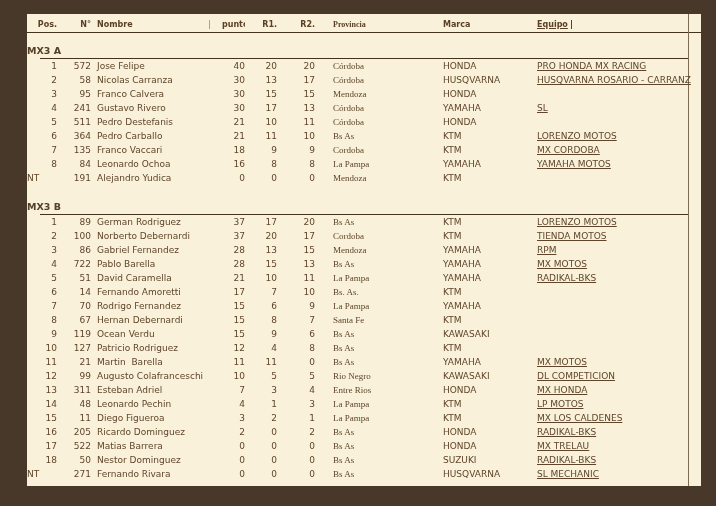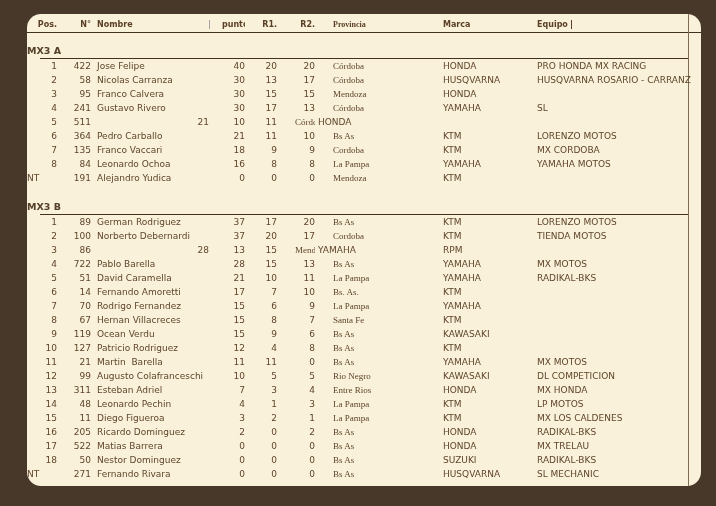--- a/index.html
+++ b/index.html
@@ -8,21 +8,20 @@
     background:#47382a;
     position:relative;
     font-family:"DejaVu Sans", sans-serif;
     overflow:hidden;
   }
   .sheet{
     position:absolute;
     left:27px;top:14px;width:674px;height:472px;
     background:#f9f1da;
     overflow:hidden;
-    border-radius:14px;
   }
   .vline{
     position:absolute;left:661px;top:0;bottom:0;width:1px;
     background:#7d6c52;
   }
   .grid{
     display:grid;
     grid-template-columns:30px 34px 118px 36px 32px 38px 125px 94px 1fr;
     align-items:baseline;
   }
@@ -33,21 +32,21 @@
   }
   .rule{border-top:1.5px solid #43321d;height:0;}
   .rule.full{width:674px;}
   .rule.sec-rule{margin-left:13px;width:648px;}
   .c{white-space:pre;overflow:hidden;font-size:9px;color:#5f452b;line-height:14px;}
   .colhead .c{font-size:8px;color:#5a4026;line-height:12px;}
   .r{text-align:right;}
   .name{padding-left:6px;}
   .prov{padding-left:18px;font-family:Liberation Serif, serif;}
   .brand{padding-left:3px;}
-  .team{padding-left:3px;overflow:visible;}
+  .team{padding-left:3px;overflow:visible;text-decoration:underline;}
   .tick-l{border-left:1px solid #a3a3a3;padding-left:12px;margin-top:20px;}
   .tick-r{border-right:1px solid #5a4026;padding-right:3px;}
   .sec{margin-top:10px;}
   .sec + .sec{margin-top:14px;}
   .sec-title{
     height:15px;
     font-size:9.5px;font-weight:bold;color:#55402a;line-height:15px;
   }
   .row{height:14px;position:relative;}
 </style>
@@ -70,21 +69,21 @@
   </div>
   <div class="rule full"></div>
 
   <div id="sections">
   <section class="sec">
     <div class="sec-title">MX3 A</div>
     <div class="rule sec-rule"></div>
     <div class="rows">
   <div class="grid row">
     <div class="c r">1</div>
-    <div class="c r">422</div>
+    <div class="c r">572</div>
     <div class="c name">Jose Felipe</div>
     <div class="c r">40</div>
     <div class="c r">20</div>
     <div class="c r">20</div>
     <div class="c prov">Córdoba</div>
     <div class="c brand">HONDA</div>
     <div class="c team">PRO HONDA MX RACING</div>
   </div>
 
   <div class="grid row">
@@ -119,20 +118,21 @@
     <div class="c r">17</div>
     <div class="c r">13</div>
     <div class="c prov">Córdoba</div>
     <div class="c brand">YAMAHA</div>
     <div class="c team">SL</div>
   </div>
 
   <div class="grid row">
     <div class="c r">5</div>
     <div class="c r">511</div>
+    <div class="c name">Pedro Destefanis</div>
     <div class="c r">21</div>
     <div class="c r">10</div>
     <div class="c r">11</div>
     <div class="c prov">Córdoba</div>
     <div class="c brand">HONDA</div>
     <div class="c team"></div>
   </div>
 
   <div class="grid row">
     <div class="c r">6</div>
@@ -208,20 +208,21 @@
     <div class="c r">20</div>
     <div class="c r">17</div>
     <div class="c prov">Cordoba</div>
     <div class="c brand">KTM</div>
     <div class="c team">TIENDA MOTOS</div>
   </div>
 
   <div class="grid row">
     <div class="c r">3</div>
     <div class="c r">86</div>
+    <div class="c name">Gabriel Fernandez</div>
     <div class="c r">28</div>
     <div class="c r">13</div>
     <div class="c r">15</div>
     <div class="c prov">Mendoza</div>
     <div class="c brand">YAMAHA</div>
     <div class="c team">RPM</div>
   </div>
 
   <div class="grid row">
     <div class="c r">4</div>
@@ -267,21 +268,21 @@
     <div class="c r">6</div>
     <div class="c r">9</div>
     <div class="c prov">La Pampa</div>
     <div class="c brand">YAMAHA</div>
     <div class="c team"></div>
   </div>
 
   <div class="grid row">
     <div class="c r">8</div>
     <div class="c r">67</div>
-    <div class="c name">Hernan Villacreces</div>
+    <div class="c name">Hernan Debernardi</div>
     <div class="c r">15</div>
     <div class="c r">8</div>
     <div class="c r">7</div>
     <div class="c prov">Santa Fe</div>
     <div class="c brand">KTM</div>
     <div class="c team"></div>
   </div>
 
   <div class="grid row">
     <div class="c r">9</div>

